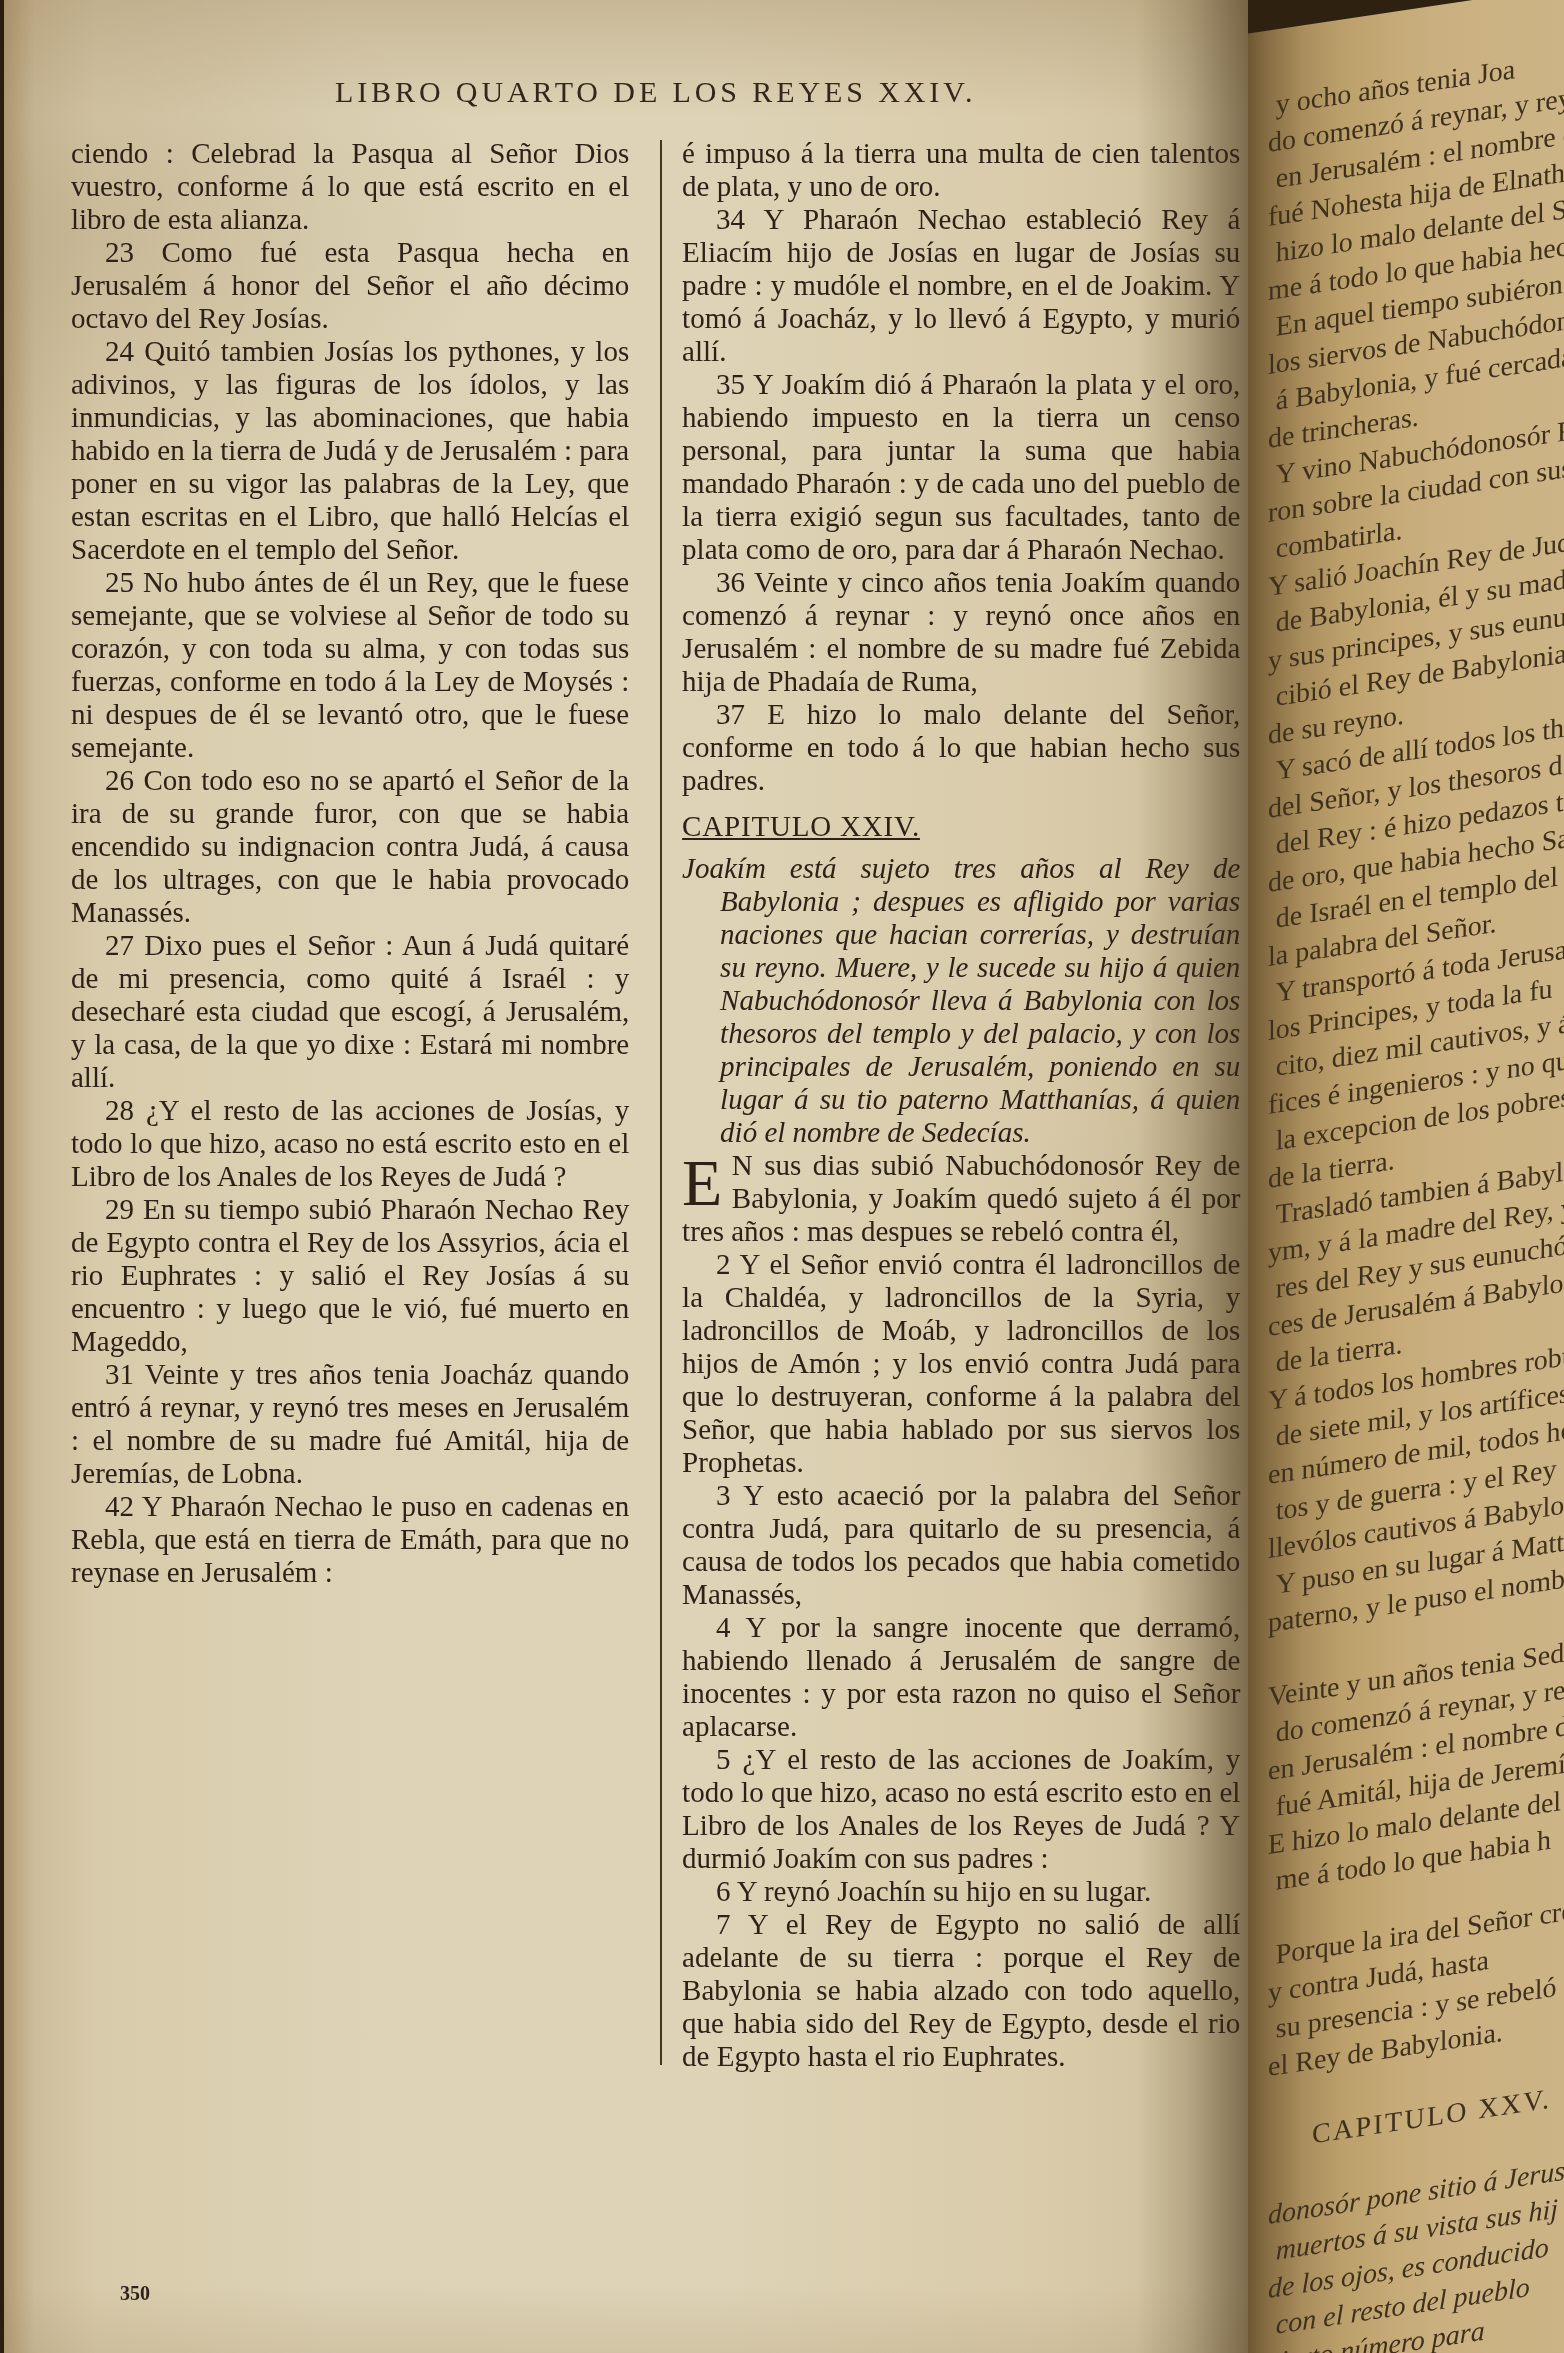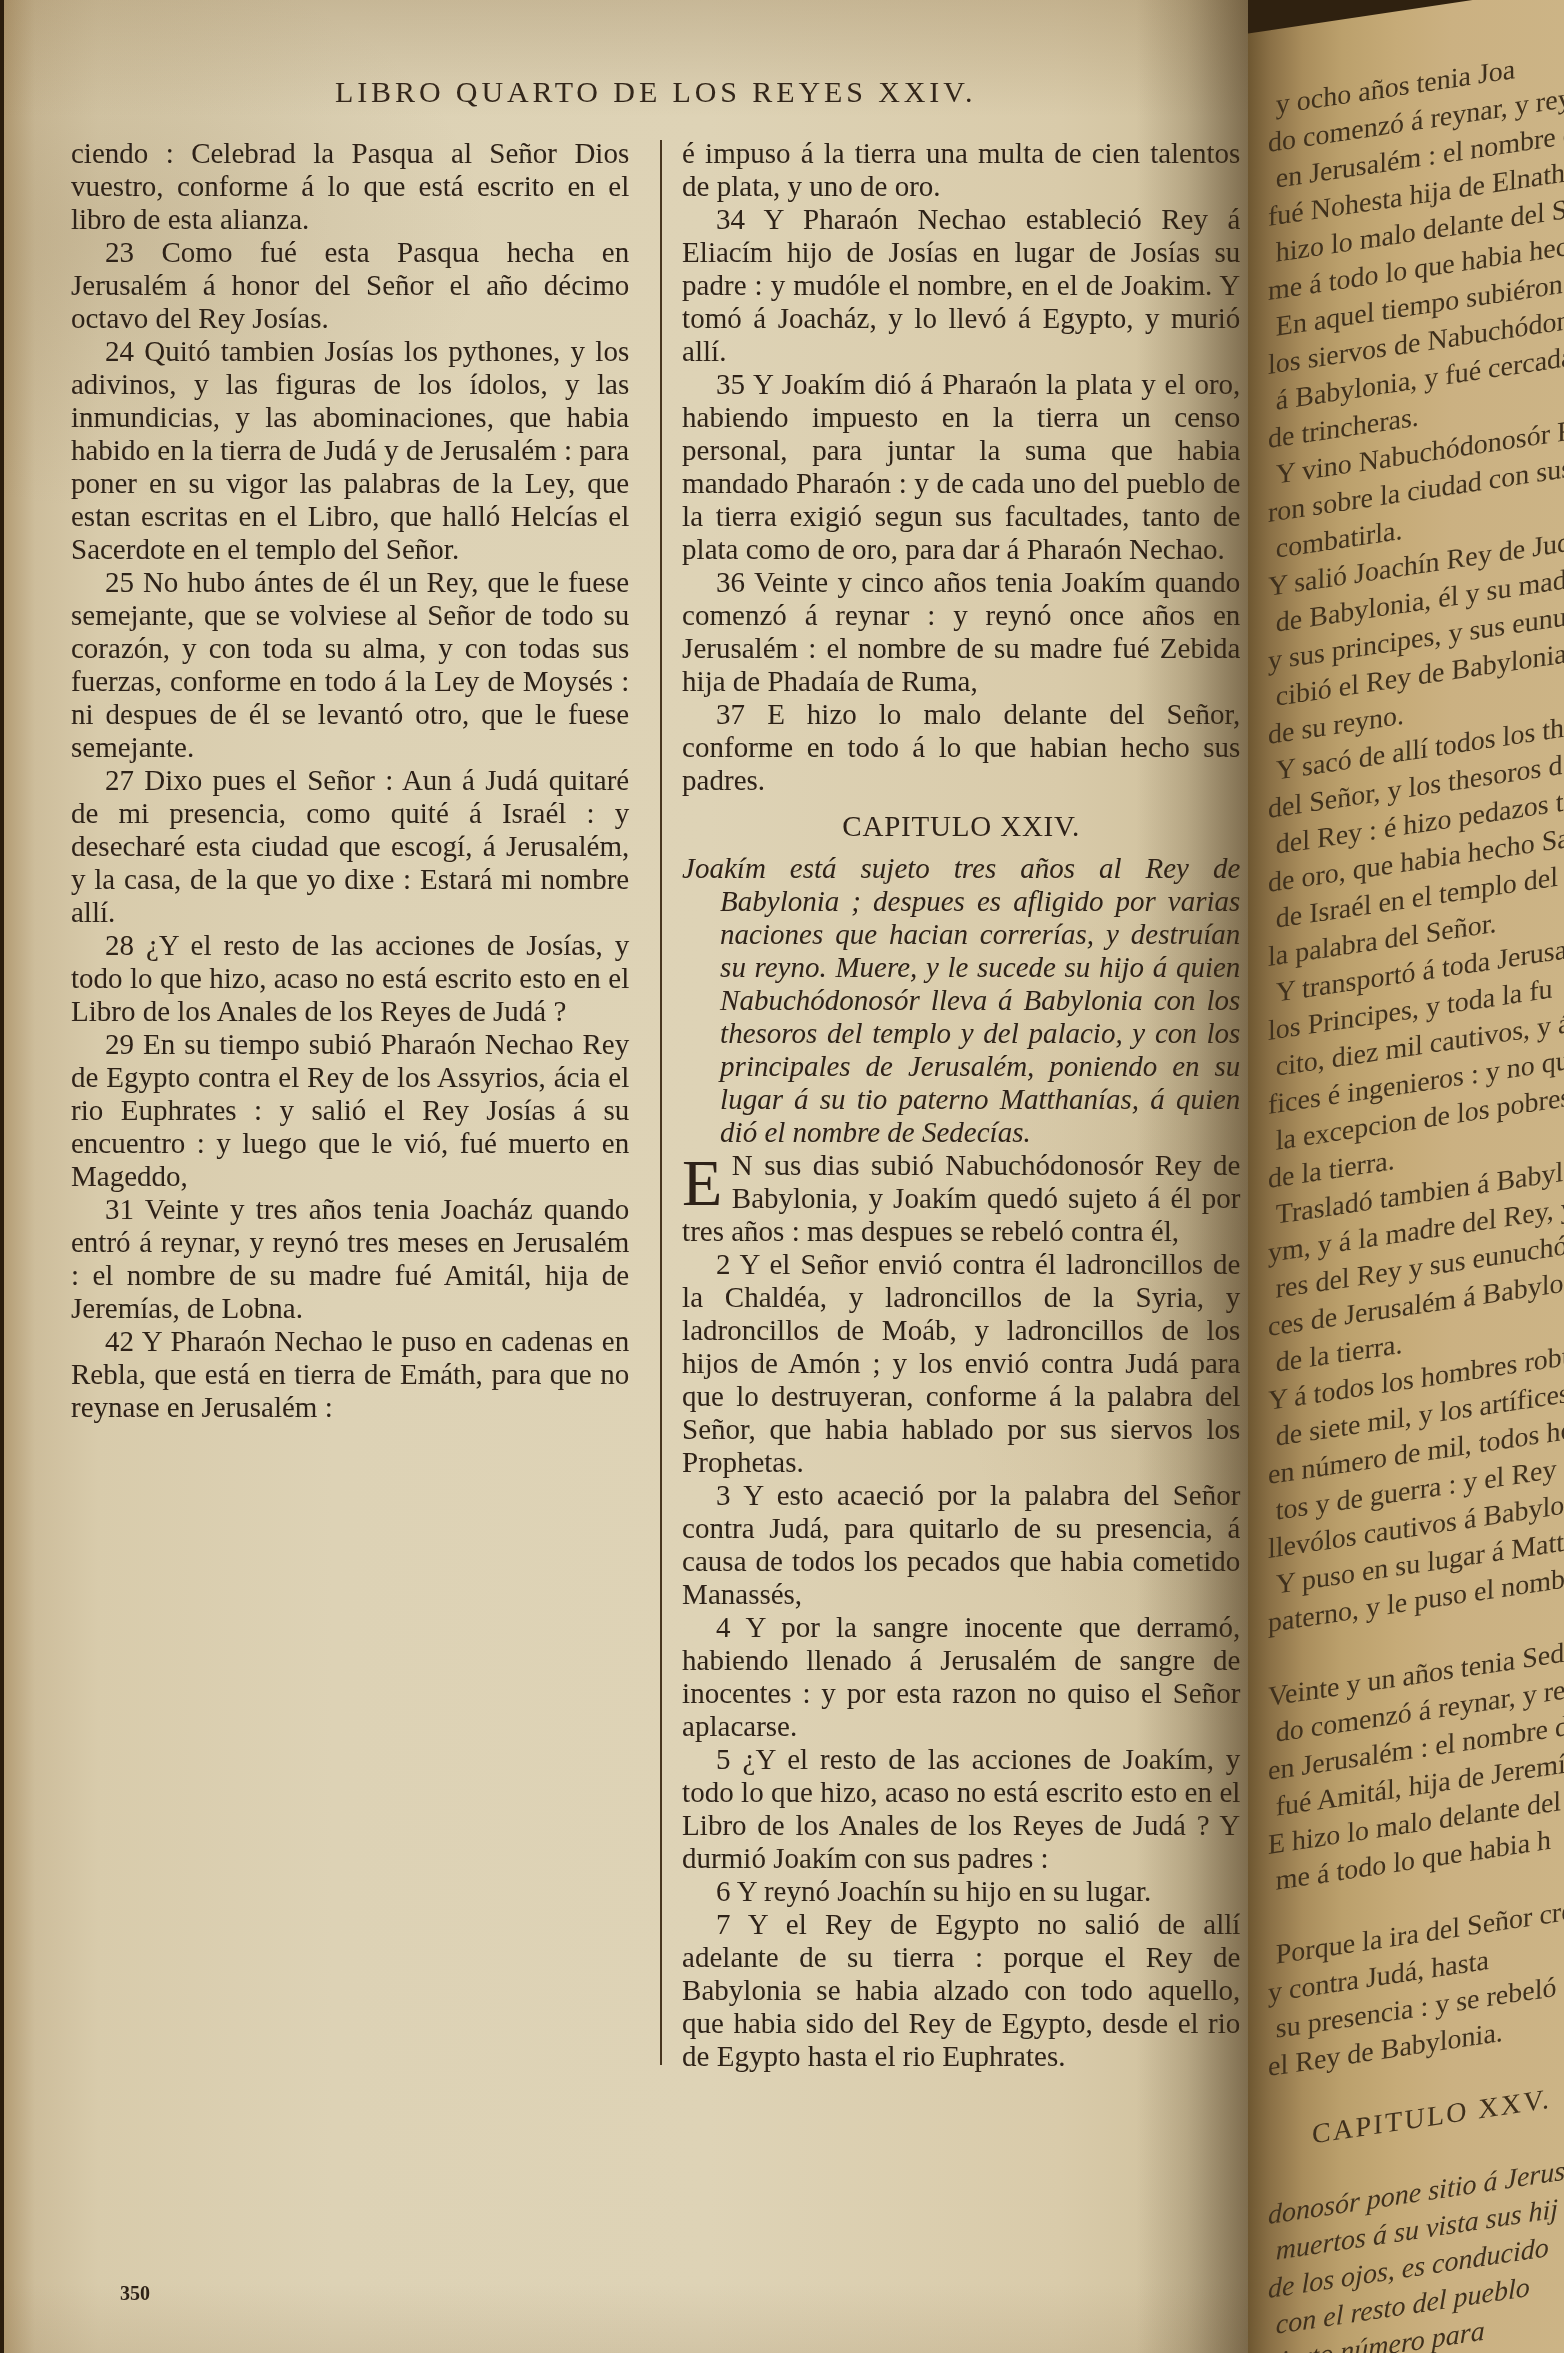--- a/index.html
+++ b/index.html
@@ -26,21 +26,21 @@
   .header-title{
     margin:75px 11.7px 28px 67px;text-align:center;
     font-size:30px;letter-spacing:3.9px;white-space:nowrap;font-weight:normal;
   }
   .columns{display:flex;margin-left:67px;margin-right:11.7px;position:relative;}
   .col{width:559px;font-size:29px;line-height:33px;text-align:justify;}
   .divider{width:1.6px;background:#47351f;margin:3.1px 20.3px 7.8px 31px;}
   .col p{margin:0;text-indent:34px;}
   .cont-first p:first-child{text-indent:0;}
   .chapter-heading{
-    margin:12.5px 0 9.4px;text-align:center;font-size:29px;font-weight:normal;letter-spacing:0.8px;
+    margin:12.5px 0 9.4px;font-size:29px;font-weight:normal;letter-spacing:0.8px;text-decoration:underline;
   }
   .summary{
     font-style:italic;margin:0 0 6.3px;
     padding-left:38px !important;text-indent:-38px !important;
   }
   .first-verse{text-indent:0 !important;margin:0;}
   .dropcap{
     float:left;font-size:66px;line-height:56px;padding:6.3px 9.4px 0 0;
   }
   .page-number{position:absolute;left:116px;top:2282px;font-size:20px;font-weight:bold;}
@@ -77,20 +77,21 @@
 
   <h1 class="header-title">LIBRO QUARTO DE LOS REYES XXIV.</h1>
 
   <div class="columns">
 
     <div class="col cont-first">
         <p>ciendo : Celebrad la Pasqua al Señor Dios vuestro, conforme á lo que está escrito en el libro de esta alianza.</p>
         <p>23 Como fué esta Pasqua hecha en Jerusalém á honor del Señor el año décimo octavo del Rey Josías.</p>
         <p>24 Quitó tambien Josías los pythones, y los adivinos, y las figuras de los ídolos, y las inmundicias, y las abominaciones, que habia habido en la tierra de Judá y de Jerusalém : para poner en su vigor las palabras de la Ley, que estan escritas en el Libro, que halló Helcías el Sacerdote en el templo del Señor.</p>
         <p>25 No hubo ántes de él un Rey, que le fuese semejante, que se volviese al Señor de todo su corazón, y con toda su alma, y con todas sus fuerzas, conforme en todo á la Ley de Moysés : ni despues de él se levantó otro, que le fuese semejante.</p>
+        <p>26 Con todo eso no se apartó el Señor de la ira de su grande furor, con que se habia encendido su indignacion contra Judá, á causa de los ultrages, con que le habia provocado Manassés.</p>
         <p>27 Dixo pues el Señor : Aun á Judá quitaré de mi presencia, como quité á Israél : y desecharé esta ciudad que escogí, á Jerusalém, y la casa, de la que yo dixe : Estará mi nombre allí.</p>
         <p>28 ¿Y el resto de las acciones de Josías, y todo lo que hizo, acaso no está escrito esto en el Libro de los Anales de los Reyes de Judá ?</p>
         <p>29 En su tiempo subió Pharaón Nechao Rey de Egypto contra el Rey de los Assyrios, ácia el rio Euphrates : y salió el Rey Josías á su encuentro : y luego que le vió, fué muerto en Mageddo,</p>
         <p>31 Veinte y tres años tenia Joacház quando entró á reynar, y reynó tres meses en Jerusalém : el nombre de su madre fué Amitál, hija de Jeremías, de Lobna.</p>
         <p>42 Y Pharaón Nechao le puso en cadenas en Rebla, que está en tierra de Emáth, para que no reynase en Jerusalém :</p>
       </div>
 
     <div class="divider"></div>
 
     <div class="col">

